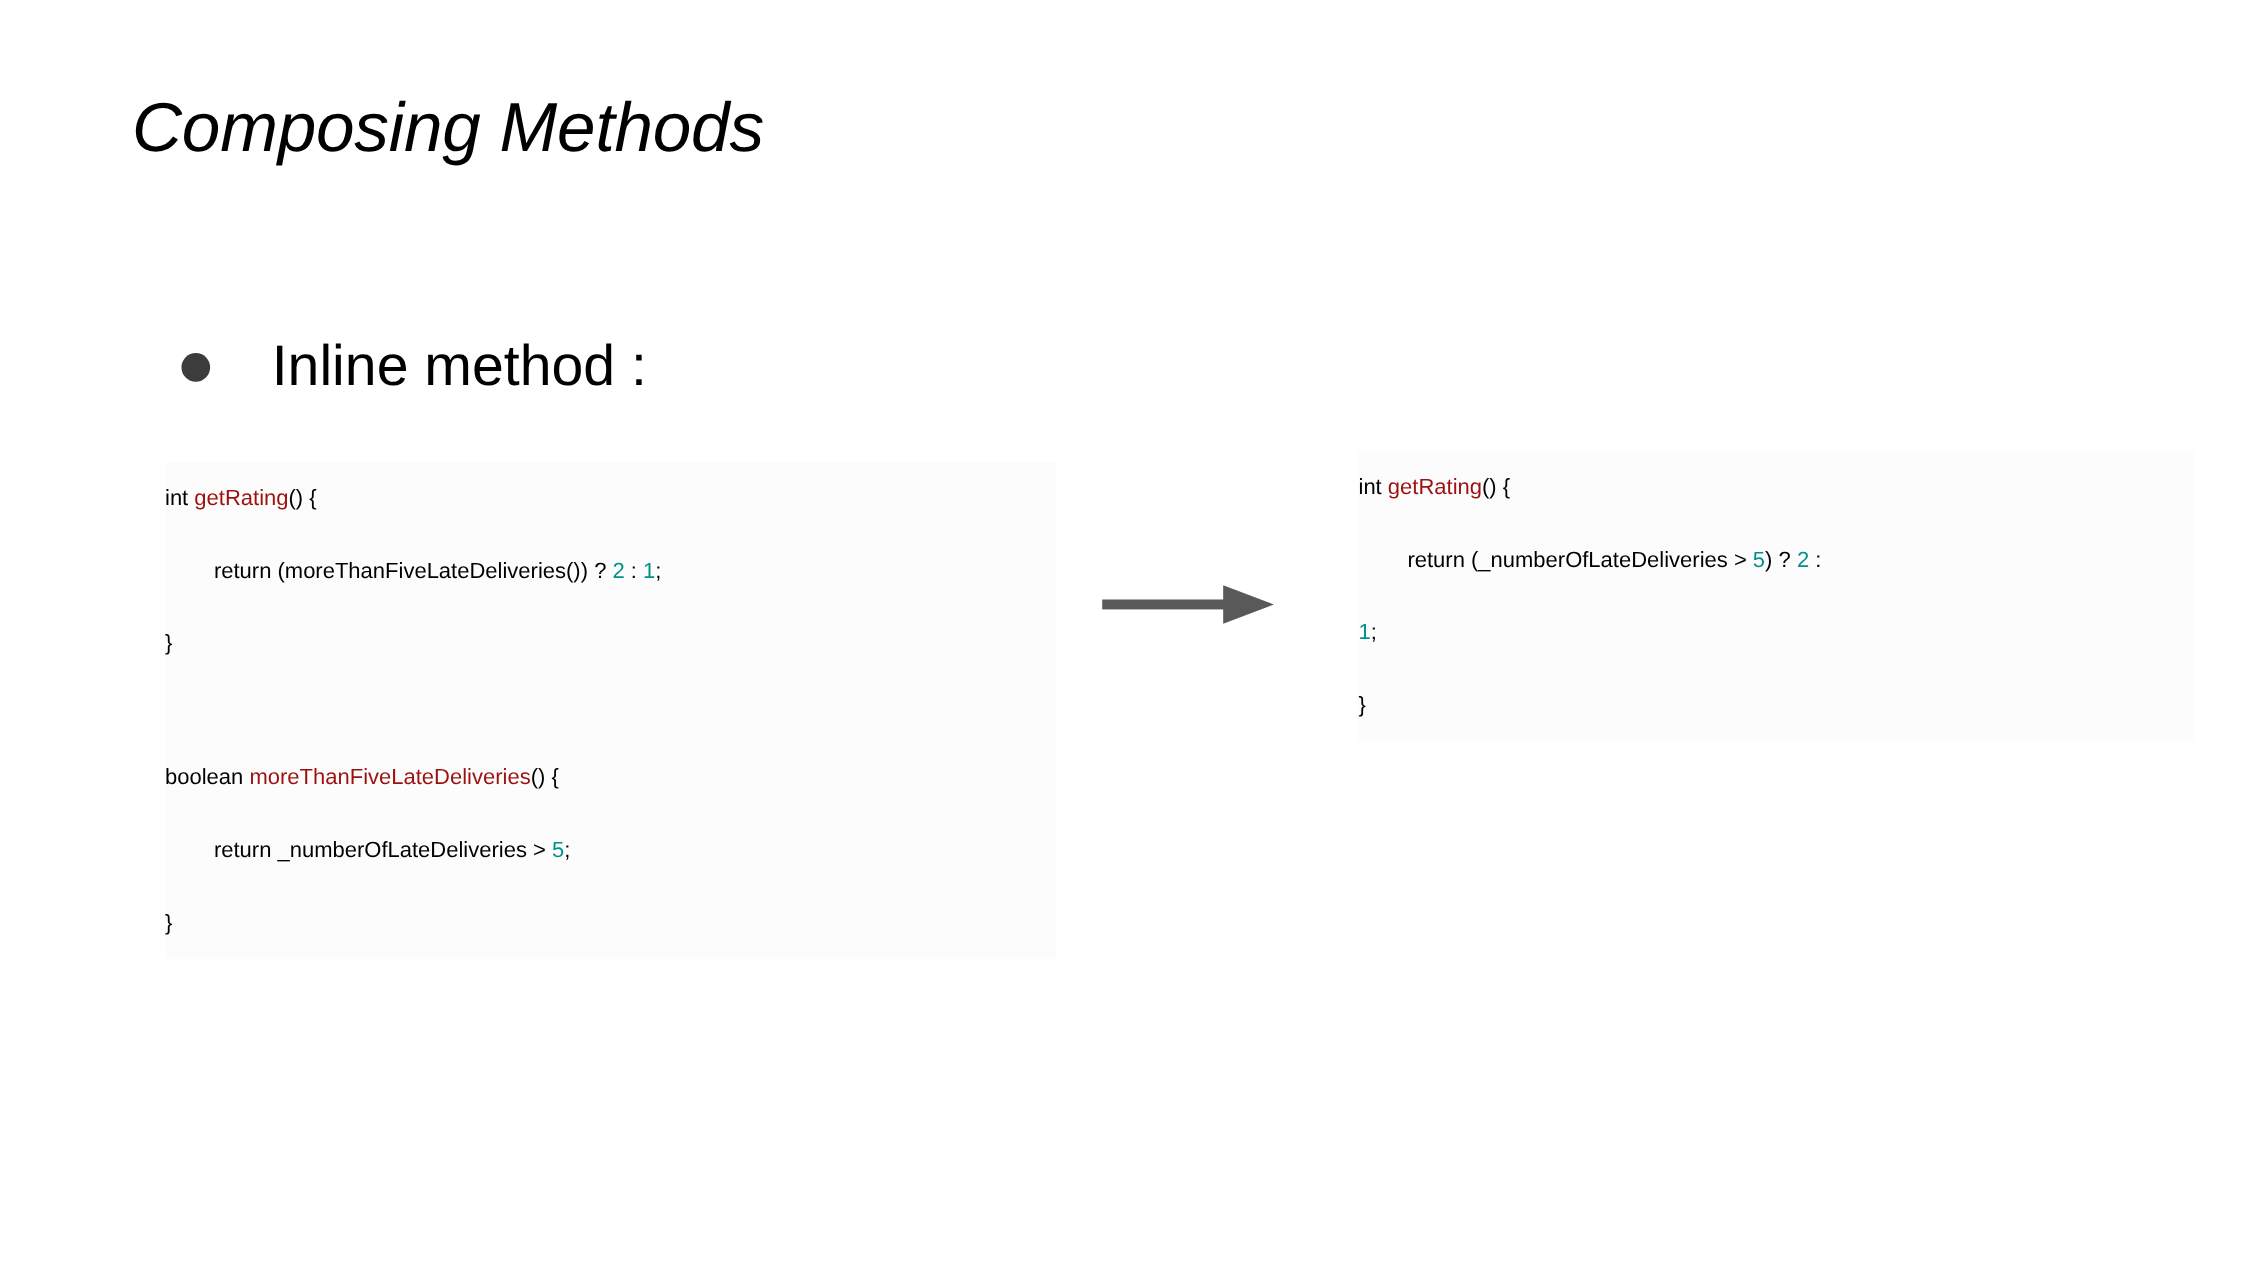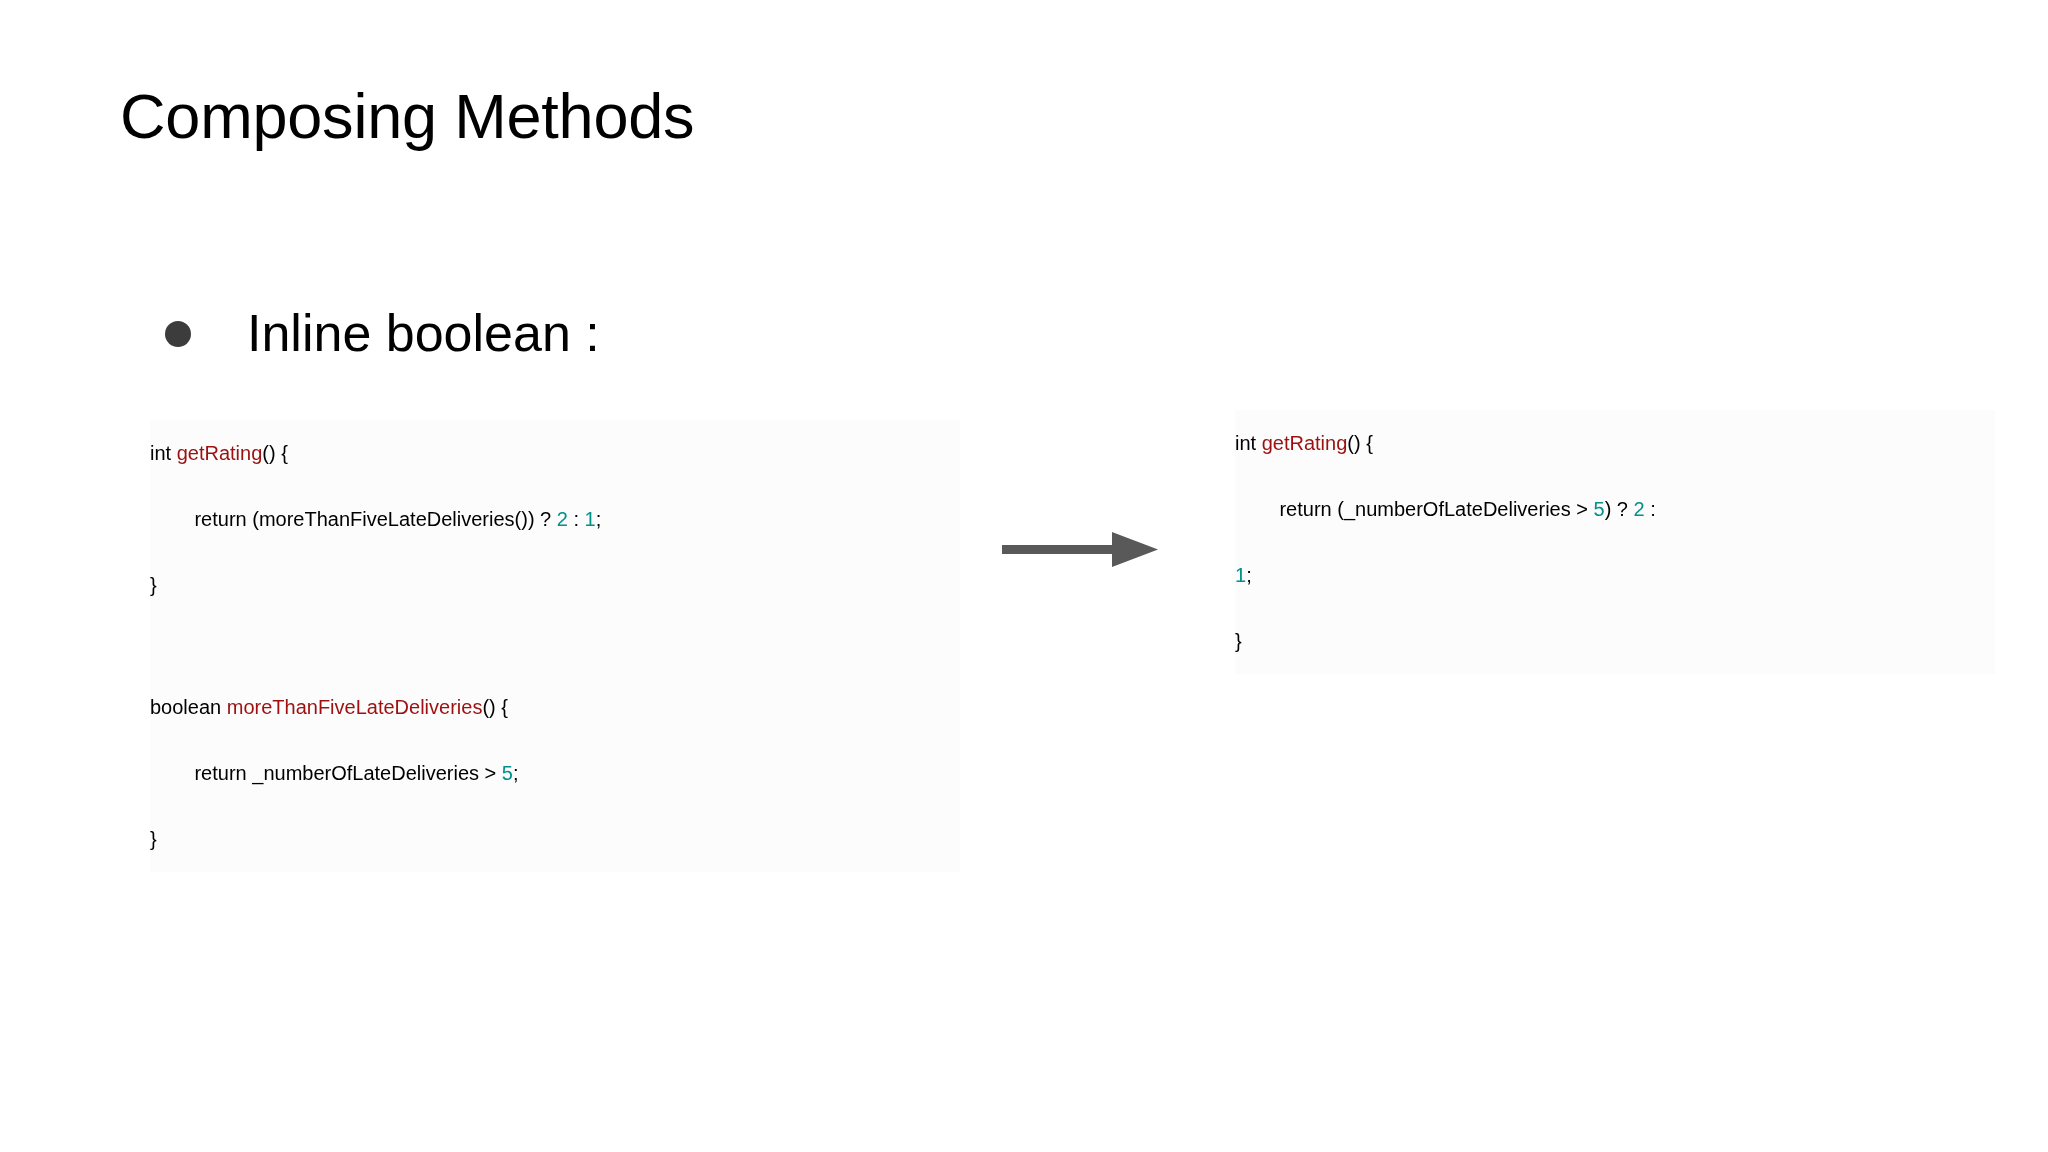--- a/index.html
+++ b/index.html
@@ -26,20 +26,21 @@
   .slide-title {
     position: absolute;
     left: 120px;
     top: 82px;
     font-size: 63px;
     line-height: 1.1;
     font-weight: 400;
     color: #000000;
     letter-spacing: -0.2px;
     white-space: nowrap;
+    font-style: italic;
   }
 
   
   .bullet-row {
     position: absolute;
     left: 165px;
     top: 305px;
     display: flex;
     align-items: center;
   }
@@ -99,21 +100,21 @@
 </style>
 </head>
 <body>
 
 <div class="slide">
 
   <div class="slide-title">Composing Methods</div>
 
   <div class="bullet-row">
     <span class="bullet-dot"></span>
-    <span class="bullet-text">Inline boolean :</span>
+    <span class="bullet-text">Inline method :</span>
   </div>
 
   <div class="code-panel left" id="code-before"><div class="code-line"><span class="tok-plain">int </span><span class="tok-ident">getRating</span><span class="tok-plain">() {</span></div><div class="code-line"><span>&nbsp;&nbsp;&nbsp;&nbsp;&nbsp;&nbsp;&nbsp;&nbsp;</span><span class="tok-plain">return (moreThanFiveLateDeliveries()) ? </span><span class="tok-num">2</span><span class="tok-plain"> : </span><span class="tok-num">1</span><span class="tok-plain">;</span></div><div class="code-line"><span class="tok-plain">}</span></div><div class="code-line blank"></div><div class="code-line"><span class="tok-plain">boolean </span><span class="tok-ident">moreThanFiveLateDeliveries</span><span class="tok-plain">() {</span></div><div class="code-line"><span>&nbsp;&nbsp;&nbsp;&nbsp;&nbsp;&nbsp;&nbsp;&nbsp;</span><span class="tok-plain">return _numberOfLateDeliveries &gt; </span><span class="tok-num">5</span><span class="tok-plain">;</span></div><div class="code-line"><span class="tok-plain">}</span></div></div>
 
   <div class="code-panel right" id="code-after"><div class="code-line"><span class="tok-plain">int </span><span class="tok-ident">getRating</span><span class="tok-plain">() {</span></div><div class="code-line"><span>&nbsp;&nbsp;&nbsp;&nbsp;&nbsp;&nbsp;&nbsp;&nbsp;</span><span class="tok-plain">return (_numberOfLateDeliveries &gt; </span><span class="tok-num">5</span><span class="tok-plain">) ? </span><span class="tok-num">2</span><span class="tok-plain"> : </span></div><div class="code-line"><span class="tok-num">1</span><span class="tok-plain">;</span></div><div class="code-line"><span class="tok-plain">}</span></div></div>
 
   <div class="transition-arrow">
     <svg width="160" height="44" viewBox="0 0 160 44">
       <rect x="2" y="17" width="118" height="9" fill="#595959"></rect>
       <polygon points="112,4 158,21.5 112,39" fill="#595959"></polygon>

